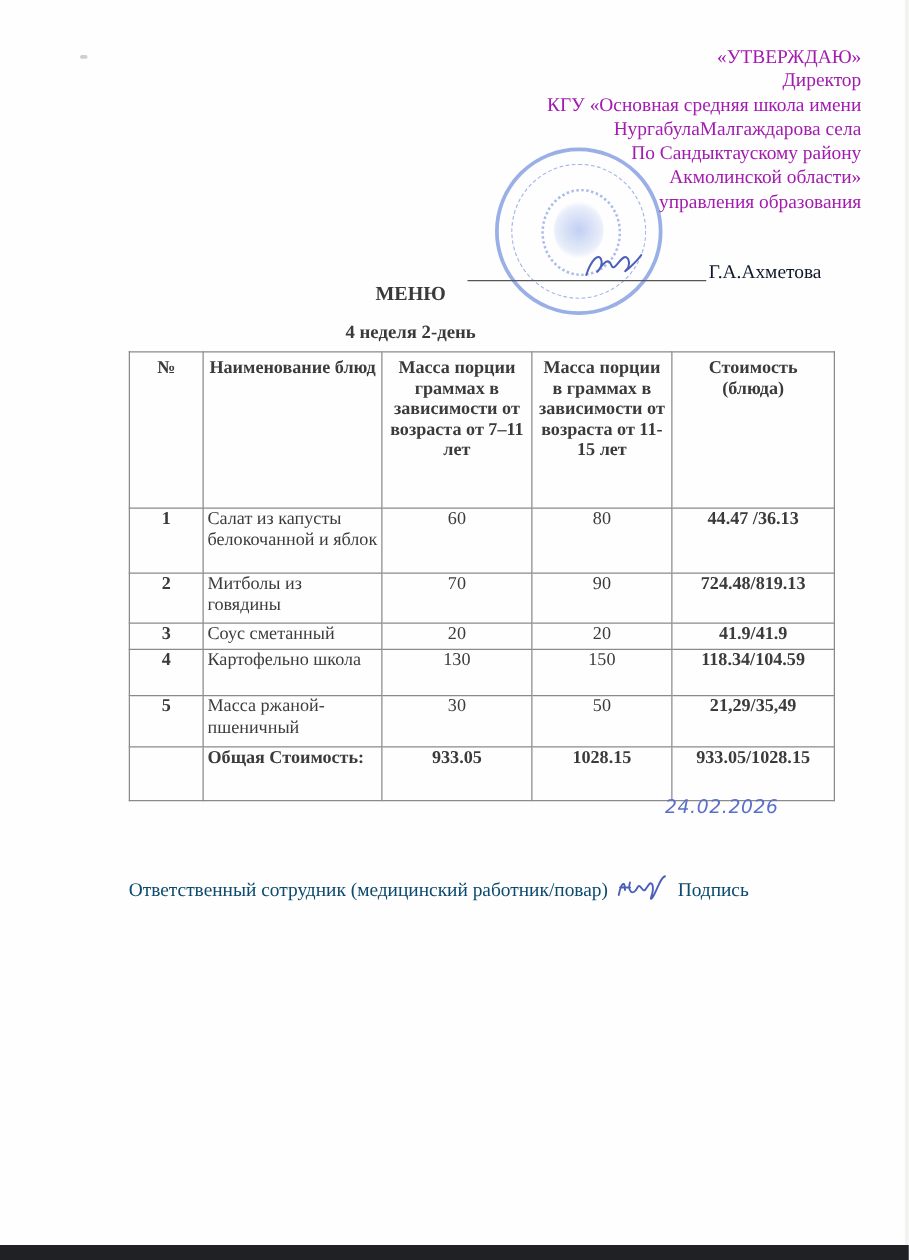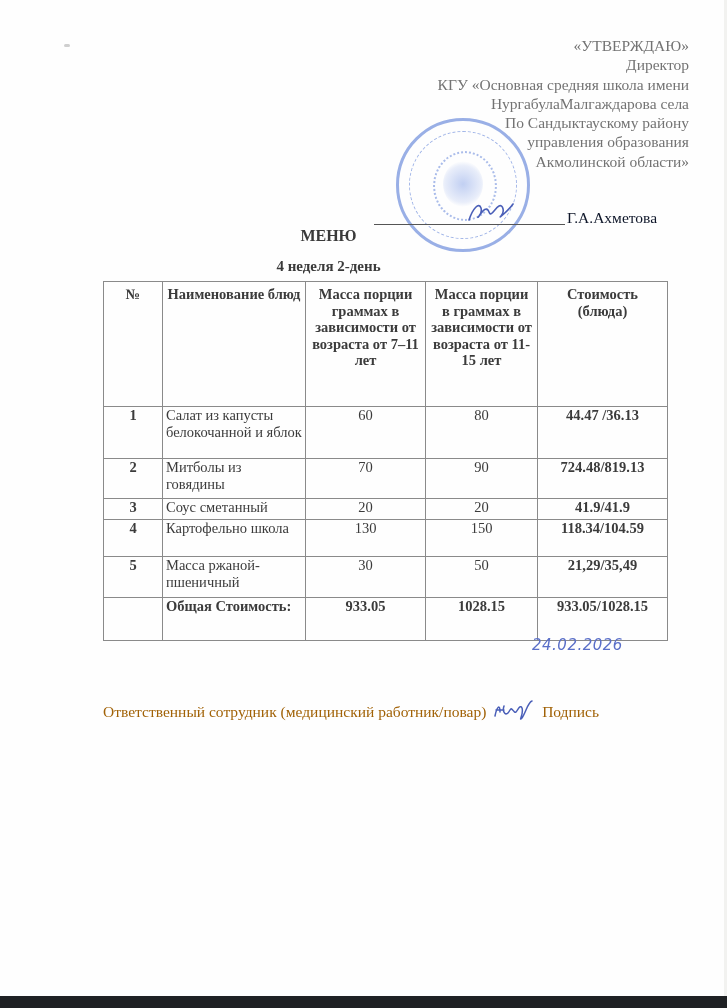--- a/index.html
+++ b/index.html
@@ -7,21 +7,21 @@
     width: 727px; height: 1008px; position: relative; overflow: hidden;
     background: #ffffff;
     font-family: "Liberation Serif", "DejaVu Serif", serif;
     color: #3a3a3a;
   }
   .page { position: absolute; left: 0; top: 0; width: 727px; height: 996px; background: #fefefe; }
   .bottom-band { position: absolute; left: 0; top: 996px; width: 727px; height: 12px; background: #1f2124; }
   .right-edge { position: absolute; right: 0; top: 0; width: 3px; height: 996px; background: #f2f2f0; }
   .speck { position: absolute; left: 64px; top: 44px; width: 6px; height: 3px; background: #cfcfcf; border-radius: 2px; }
 
-  .approve { position: absolute; right: 38px; top: 36px; text-align: right; font-size: 15.5px; line-height: 19.3px; color: #737373; }
+  .approve { position: absolute; right: 38px; top: 36px; text-align: right; font-size: 15.5px; line-height: 19.3px; color: #a21caf; }
   .approve div { white-space: nowrap; }
 
   .stamp {
     position: absolute; left: 396px; top: 118px; width: 134px; height: 134px; border-radius: 50%;
     border: 3px solid rgba(70,110,210,0.55);
     box-sizing: border-box;
   }
   .stamp::before {
     content: ""; position: absolute; left: 10px; top: 10px; right: 10px; bottom: 10px;
     border-radius: 50%; border: 1px dashed rgba(70,110,210,0.5);
@@ -67,38 +67,38 @@
   tr.h2 { height: 40px; }
   tr.h3 { height: 21px; }
   tr.h4 { height: 37px; }
   tr.h5 { height: 41px; }
   tr.h6 { height: 43px; margin-top: 20px; }
 
   .date-handwritten {
     position: absolute; left: 532px; top: 636px; font-family: "DejaVu Sans", sans-serif; font-style: italic;
     font-size: 15px; color: #5a6fc8; letter-spacing: 0.5px;
   }
-  .responsible { position: absolute; left: 103px; top: 700px; font-size: 15.5px; color: #a16207; white-space: nowrap; }
+  .responsible { position: absolute; left: 103px; top: 700px; font-size: 15.5px; color: #0c4a6e; white-space: nowrap; }
   .responsible .sig-icon { display: inline-block; width: 44px; height: 22px; vertical-align: -5px; margin: 0 2px; }
 </style>
 </head>
 <body>
 
 <div class="page">
   <div class="speck"></div>
   <div class="right-edge"></div>
 
   <div class="approve">
     <div>«УТВЕРЖДАЮ»</div>
     <div>Директор</div>
     <div>КГУ «Основная средняя школа имени</div>
     <div>НургабулаМалгаждарова села</div>
     <div>По Сандыктаускому району</div>
+    <div>Акмолинской области»</div>
     <div>управления образования</div>
-    <div>Акмолинской области»</div>
   </div>
 
   <div class="stamp">
     <div class="inner"></div>
     <div class="emblem-rays"></div>
   </div>
 
   <svg class="signature-director" viewBox="0 0 50 28">
     <path d="M4 22 C8 10, 14 4, 16 10 C18 16, 10 22, 14 18 C18 12, 22 8, 24 14 C26 20, 30 10, 34 8 C38 6, 40 14, 36 18 C32 22, 44 12, 48 6" fill="none" stroke="#4a5fb8" stroke-width="1.6" stroke-linecap="round"></path>
   </svg>

